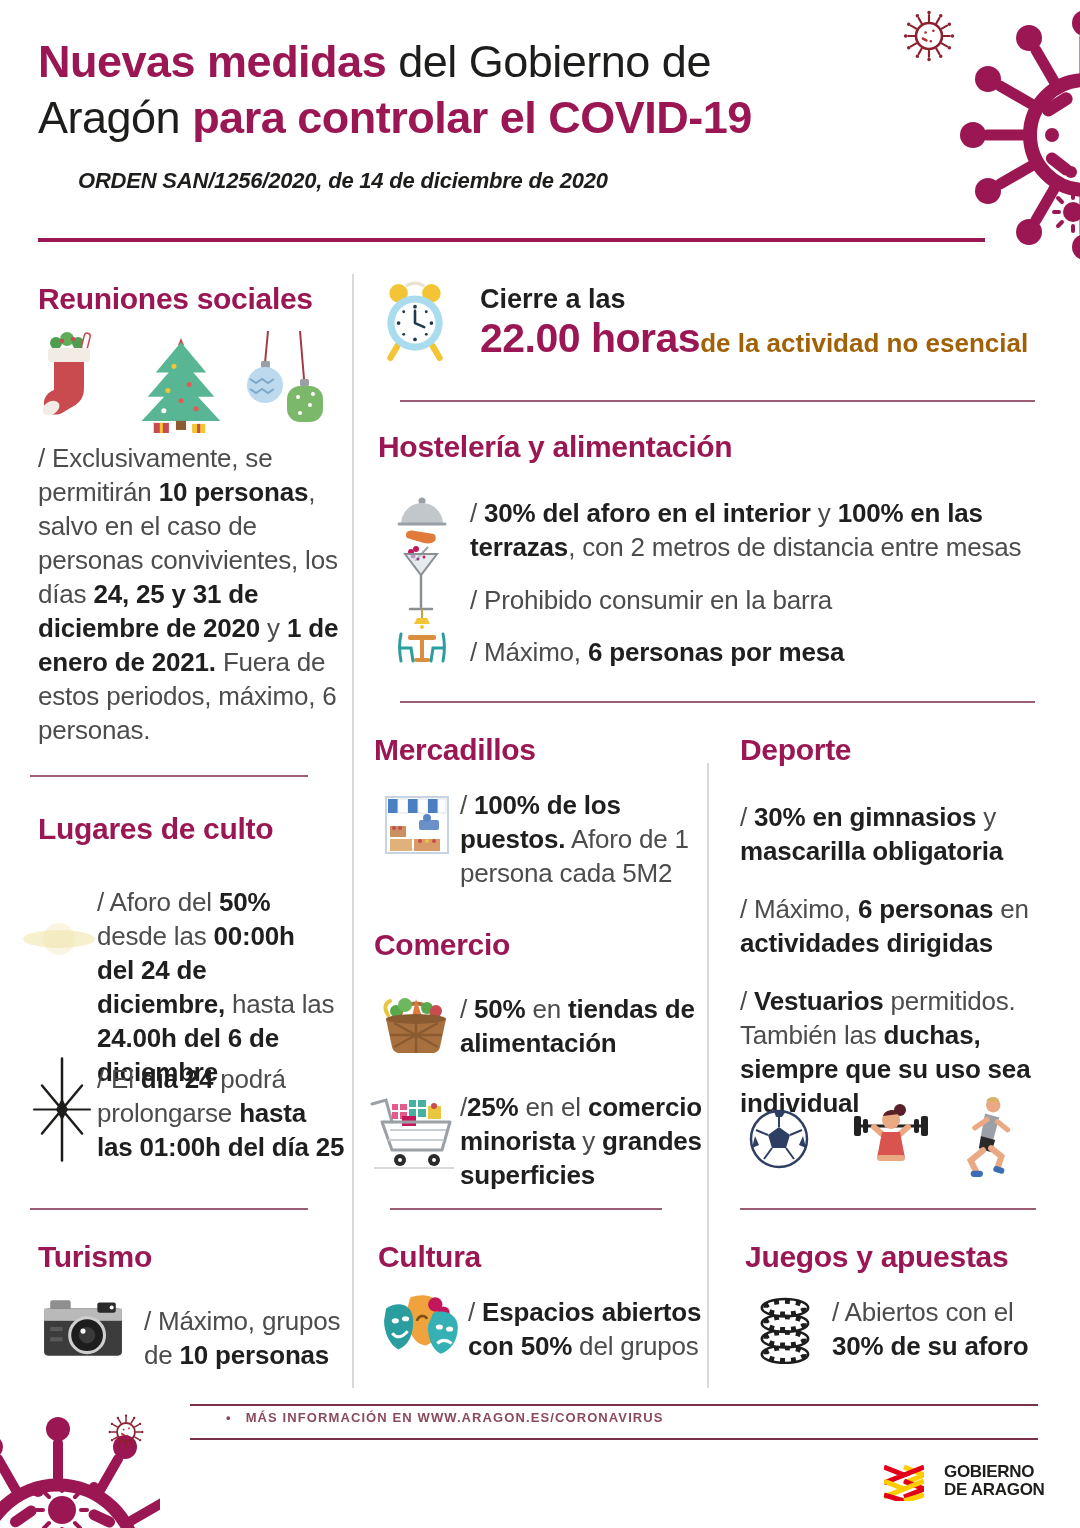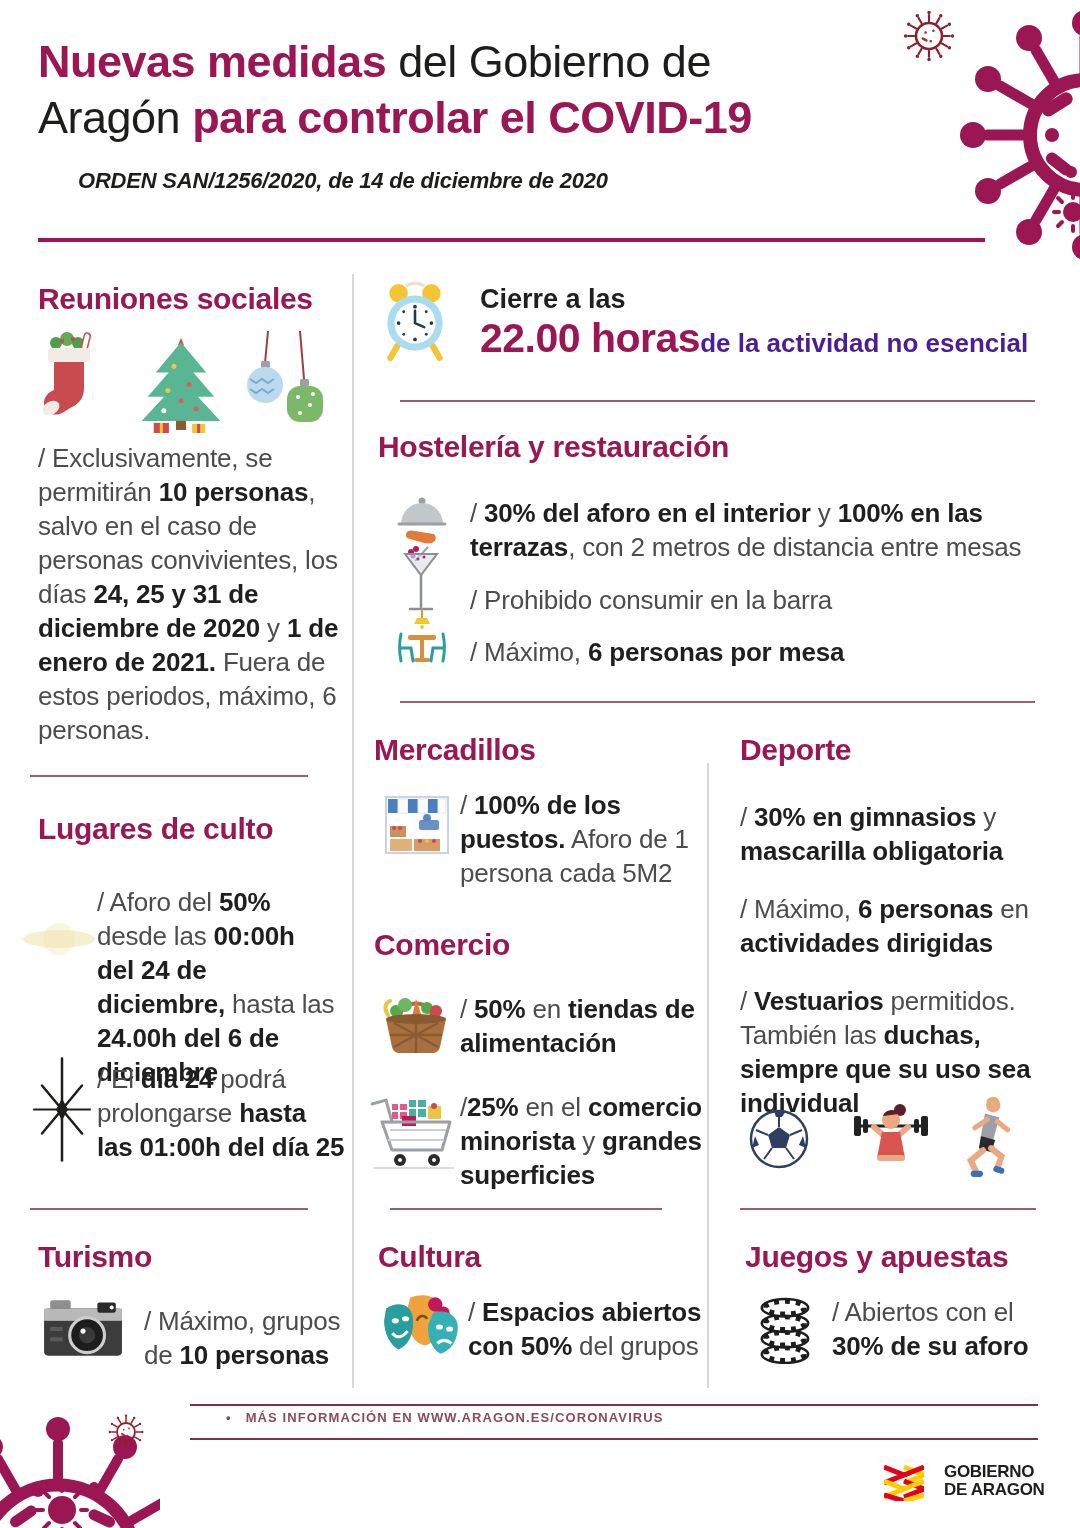--- a/index.html
+++ b/index.html
@@ -21,21 +21,21 @@
   
   h2{margin:0;font-size:30px;font-weight:800;color:#9b1754;letter-spacing:-0.3px;}
   
   .txt{font-size:26px;line-height:34px;letter-spacing:-0.2px;}
   .rg{font-weight:400;color:#4c4c4c;}
   .bd{font-weight:700;color:#1f1f1f;}
   
   .closure-intro{font-size:27px;font-weight:700;color:#1f1f1f;}
   .closure-line2{display:flex;align-items:baseline;}
   .closure-time{font-size:41px;font-weight:800;color:#9b1754;letter-spacing:-0.5px;}
-  .closure-rest{font-size:26px;font-weight:700;color:#4c1d95;}
+  .closure-rest{font-size:26px;font-weight:700;color:#a16207;}
   
   .finfo{left:226px;top:1410px;font-size:13px;letter-spacing:1.1px;color:#8a4a5c;font-weight:600;display:flex;align-items:center;gap:14px;}
   .finfo .lk{font-weight:800;}
   .logo{left:884px;top:1461px;display:flex;align-items:center;gap:20px;}
   .logo-text{font-size:17px;line-height:18px;font-weight:800;color:#1d1d1b;letter-spacing:-0.3px;}
 </style>
 </head>
 <body>
 
 <div id="page">
@@ -178,21 +178,21 @@
   </svg>
   <div class="abs" style="left:480px;top:284px">
     <div class="closure-intro">Cierre a las</div>
     <div class="closure-line2">
       <span class="closure-time">22.00 horas</span>
       <span class="closure-rest">de la actividad no esencial</span>
     </div>
   </div>
   <div class="abs rule" style="left:400px;top:400px;width:635px"></div>
 
-  <h2 class="abs" style="left:378px;top:430px">Hostelería y restauración</h2>
+  <h2 class="abs" style="left:378px;top:430px">Hostelería y alimentación</h2>
 
   <svg class="abs" style="left:395px;top:490px" width="54" height="58" viewBox="0 0 54 58">
     <circle cx="27" cy="11" r="3.5" fill="#9aa0a6"></circle>
     <path d="M6 34 A21 21 0 0 1 48 34 Z" fill="#c2c7cc"></path>
     <path d="M4 34 L50 34" stroke="#9aa0a6" stroke-width="3" stroke-linecap="round"></path>
     <path d="M20 41 C13 39 9 43 12 48 L29 53 C38 55 44 50 39 44 Z" fill="#e07b39"></path>
   </svg>
   <p class="abs txt" style="left:470px;top:496px;width:570px;margin:0">
     <span class="rg">/ </span><span class="bd">30% del aforo en el interior</span><span class="rg"> y </span><span class="bd">100% en las terrazas</span><span class="rg">, con 2 metros de distancia entre mesas</span>
   </p>

